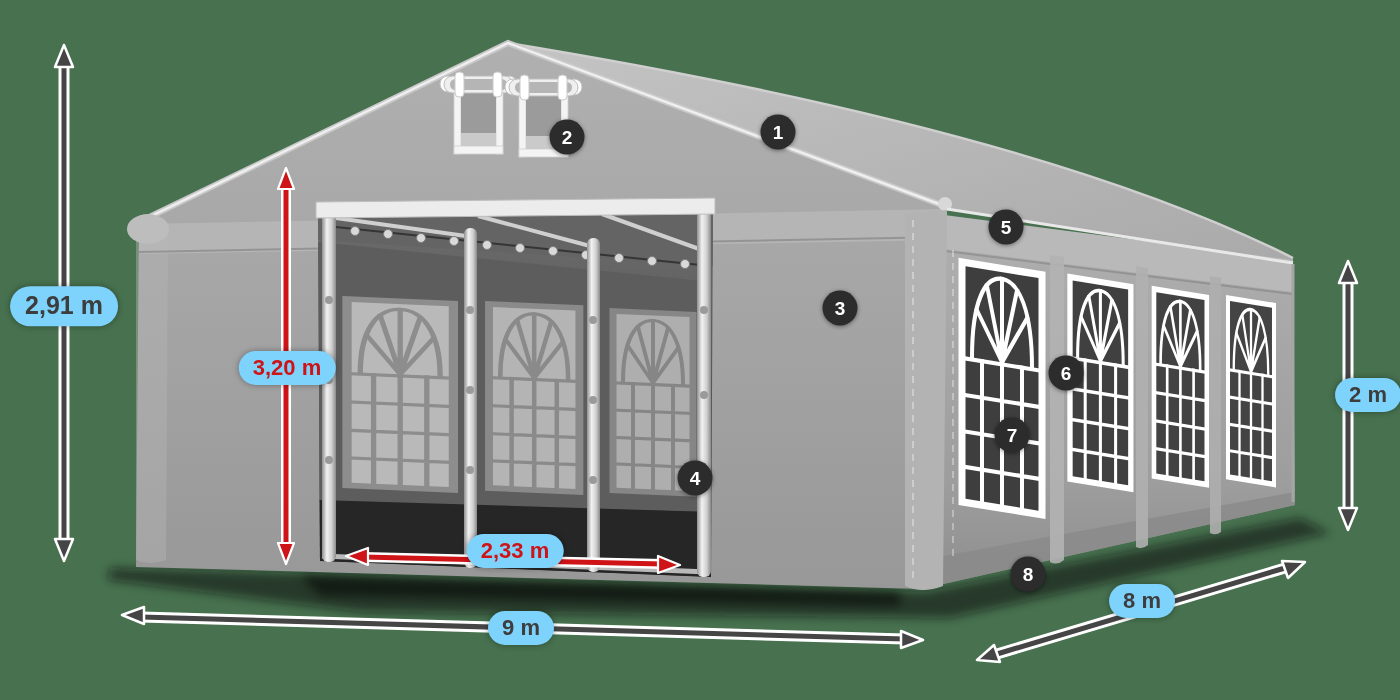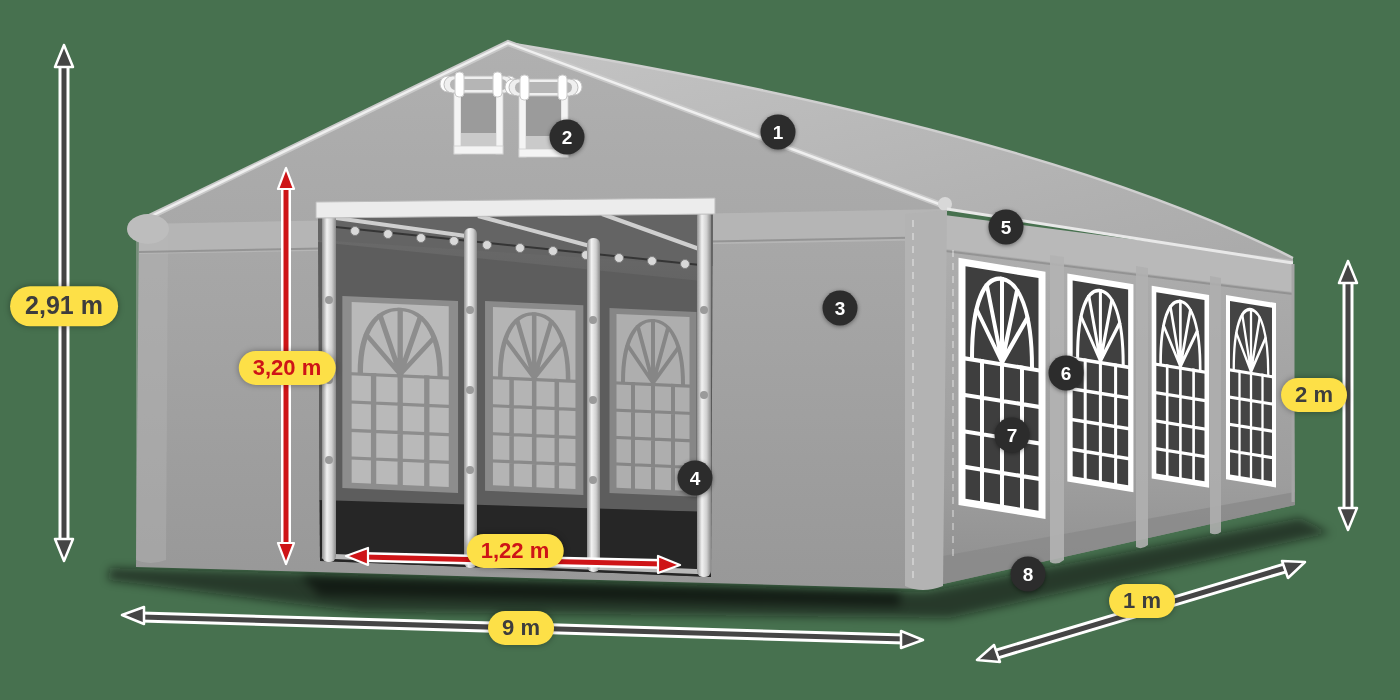--- a/index.html
+++ b/index.html
@@ -12,21 +12,21 @@
   }
   #tent-svg{position:absolute;left:0;top:0;}
   
   .w-pane{fill:var(--pane,#3E3E3E);}
   .w-line{stroke:var(--line,#ffffff);stroke-width:4;fill:none;stroke-linecap:square;}
   .w-frame{stroke:var(--line,#ffffff);stroke-width:7;fill:none;}
   
   .pill{
     position:absolute;
     transform:translate(-50%,-50%);
-    background:#fde047;
+    background:#7dd3fc;
     border-radius:18px;
     padding:5px 14px;
     font-size:22px;
     font-weight:bold;
     white-space:nowrap;
     box-shadow:0 0 6px rgba(0,0,0,.35);
     line-height:1.1;
     z-index:30;
   }
   .pill.dark{color:#3D3D3D;}
@@ -272,24 +272,24 @@
       <g>
         <path d="M1348,278 L1348,513" stroke="#ffffff" stroke-width="11"></path>
         <path d="M1348,278 L1348,513" stroke="#454545" stroke-width="5"></path>
         <path d="M1348,261 L1339,283 L1357,283 Z M1348,530 L1339,508 L1357,508 Z" fill="#454545" stroke="#ffffff" stroke-width="2.5" stroke-linejoin="round"></path>
       </g>
     </g>
   </svg>
 
   <div class="pill dark big" style="left:64px;top:306px;">2,91 m</div>
   <div class="pill red" style="left:287px;top:368px;">3,20 m</div>
-  <div class="pill red" style="left:515px;top:551px;">1,22 m</div>
+  <div class="pill red" style="left:515px;top:551px;">2,33 m</div>
   <div class="pill dark" style="left:521px;top:628px;">9 m</div>
-  <div class="pill dark" style="left:1142px;top:601px;">1 m</div>
-  <div class="pill dark" style="left:1314px;top:395px;text-align:center;">2 m</div>
+  <div class="pill dark" style="left:1142px;top:601px;">8 m</div>
+  <div class="pill dark" style="left:1368px;top:395px;text-align:center;">2 m</div>
 
   <div class="badge" style="left:778px;top:132px;">1</div>
   <div class="badge" style="left:567px;top:137px;">2</div>
   <div class="badge" style="left:840px;top:308px;">3</div>
   <div class="badge" style="left:695px;top:478px;">4</div>
   <div class="badge" style="left:1006px;top:227px;">5</div>
   <div class="badge" style="left:1066px;top:373px;">6</div>
   <div class="badge" style="left:1012px;top:435px;">7</div>
   <div class="badge" style="left:1028px;top:574px;">8</div>
 </div>

